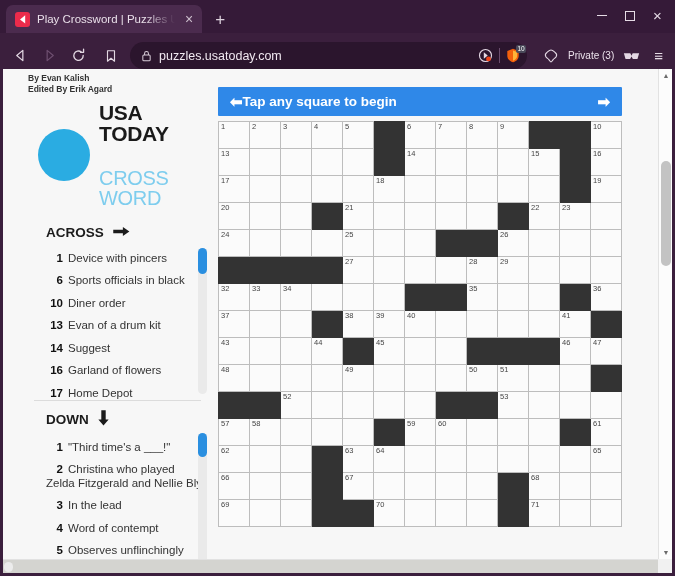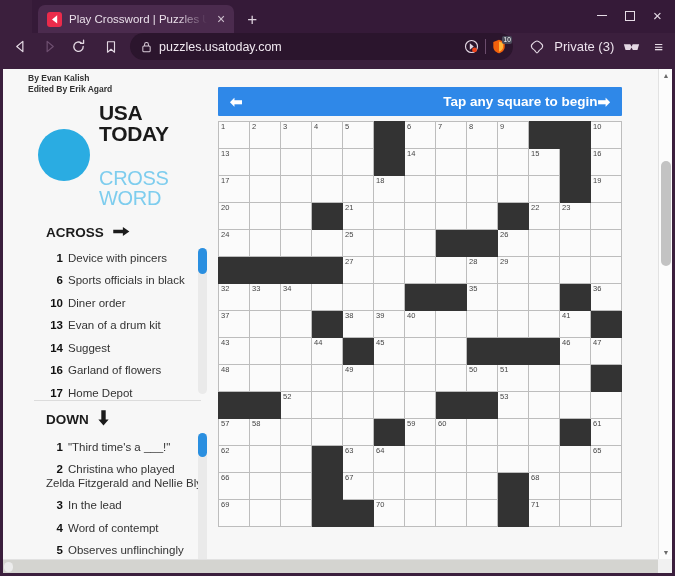--- a/index.html
+++ b/index.html
@@ -21,21 +21,20 @@
   }
 
   
   .tabstrip {
     height: 33px;
     background: #351a38;
     display: flex; align-items: flex-end;
     padding: 0 6px;
     position: relative;
     flex: 0 0 auto;
-    margin-left: 32px;
   }
   .tab {
     height: 28px;
     min-width: 0;
     max-width: 205px;
     background: #4b2b4e;
     border-radius: 7px 7px 0 0;
     display: flex; align-items: center;
     padding: 0 6px 0 9px;
     gap: 7px;
@@ -84,21 +83,21 @@
     cursor: pointer;
   }
   .wc .min { display:block; width: 10px; height: 1.5px; background: #e6dce6; }
   .wc .max { display:block; width: 10px; height: 10px; border: 1.6px solid #e6dce6; }
   .wc .cls { font-size: 15px; line-height: 1; }
 
   
   .navbar {
     height: 36px;
     background: #3b1f3d;
-    display: flex; align-items: flex-start;
+    display: flex; align-items: flex-end;
     padding: 0 7px;
     gap: 2px;
     flex: 0 0 auto;
   }
   .navbtn {
     width: 27px; height: 27px;
     display: flex; align-items: center; justify-content: center;
     border-radius: 50%;
     cursor: pointer;
     color: #e3d8e3;
@@ -139,21 +138,21 @@
     padding: 0 1.5px;
     line-height: 8px;
     font-family: "Liberation Sans", sans-serif;
   }
   .toolbar-right {
     display: flex; align-items: center; gap: 4px;
     margin-left: 8px;
     flex: 0 0 auto;
   }
   .private-label {
-    font-size: 13px; color: #ece2ec;
+    font-size: 10px; color: #ece2ec;
     white-space: nowrap;
   }
   .menu-btn { font-size: 15px; color: #e6dce6; padding: 0 5px; cursor: pointer; line-height: 1; }
 
   
   .viewport {
     flex: 1 1 auto;
     background: #f4f4f4;
     position: relative;
     overflow: hidden;
@@ -262,21 +261,21 @@
     background: #2f88e8;
     color: #fff;
     display: flex; align-items: center; justify-content: space-between;
     padding: 0 12px;
     font-size: 13.5px;
     font-weight: bold;
     border-radius: 1px;
     cursor: pointer;
   }
   .banner-arrow { font-size: 15px; line-height: 1; }
-  .banner-title { flex: 1 1 auto; text-align: right; }
+  .banner-title { flex: 1 1 auto; text-align: left; }
 
   table.grid {
     border-collapse: collapse;
     margin-top: 5px;
     table-layout: fixed;
     width: 403px;
   }
   table.grid td {
     width: 31px; height: 27px;
     border: 1px solid #bdbdbd;

